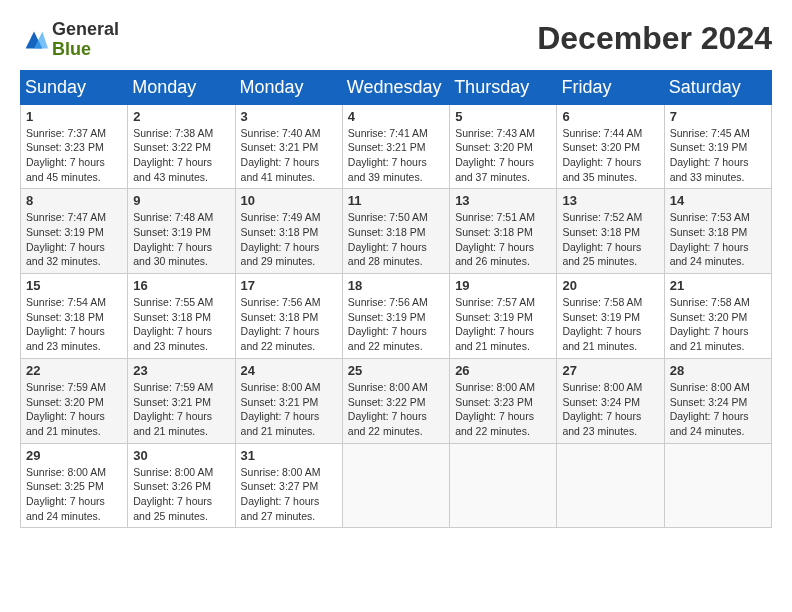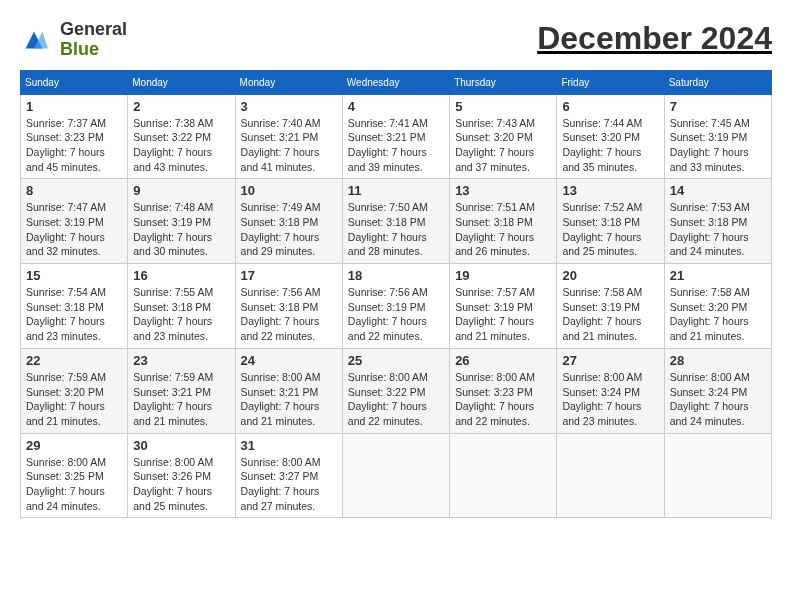--- a/index.html
+++ b/index.html
@@ -12,58 +12,57 @@
     }
     .header {
       display: flex;
       justify-content: space-between;
       align-items: flex-start;
       margin-bottom: 10px;
     }
     .logo {
       display: flex;
       align-items: center;
-      gap: 12px;
+      gap: 4px;
       justify-content: space-between;
     }
     .logo-text {
       font-size: 18px;
       font-weight: bold;
       line-height: 1.1;
     }
     .logo-text .general { color: #333; }
     .logo-text .blue { color: #4d7c0f; }
     .logo-icon {
       width: 28px;
       height: 28px;
     }
     .title-block {
       text-align: center;
-      text-decoration: underline;
     }
     .month-title {
       font-size: 32px;
       font-weight: bold;
       color: #333;
     }
     .subtitle {
       font-size: 15px;
       color: #555;
     }
     .calendar {
       width: 100%;
       border-collapse: collapse;
       font-size: 11px;
     }
     .calendar th {
       background-color: #1565c0;
       color: #fff;
       padding: 6px 4px;
       text-align: left;
-      font-size: 10px;
+      font-size: 18px;
       font-weight: normal;
       border: 1px solid #1565c0;
     }
     .calendar td {
       border: 1px solid #ccc;
       padding: 4px 5px;
       vertical-align: top;
       background: #fff;
       width: 107px;
       min-height: 80px;

